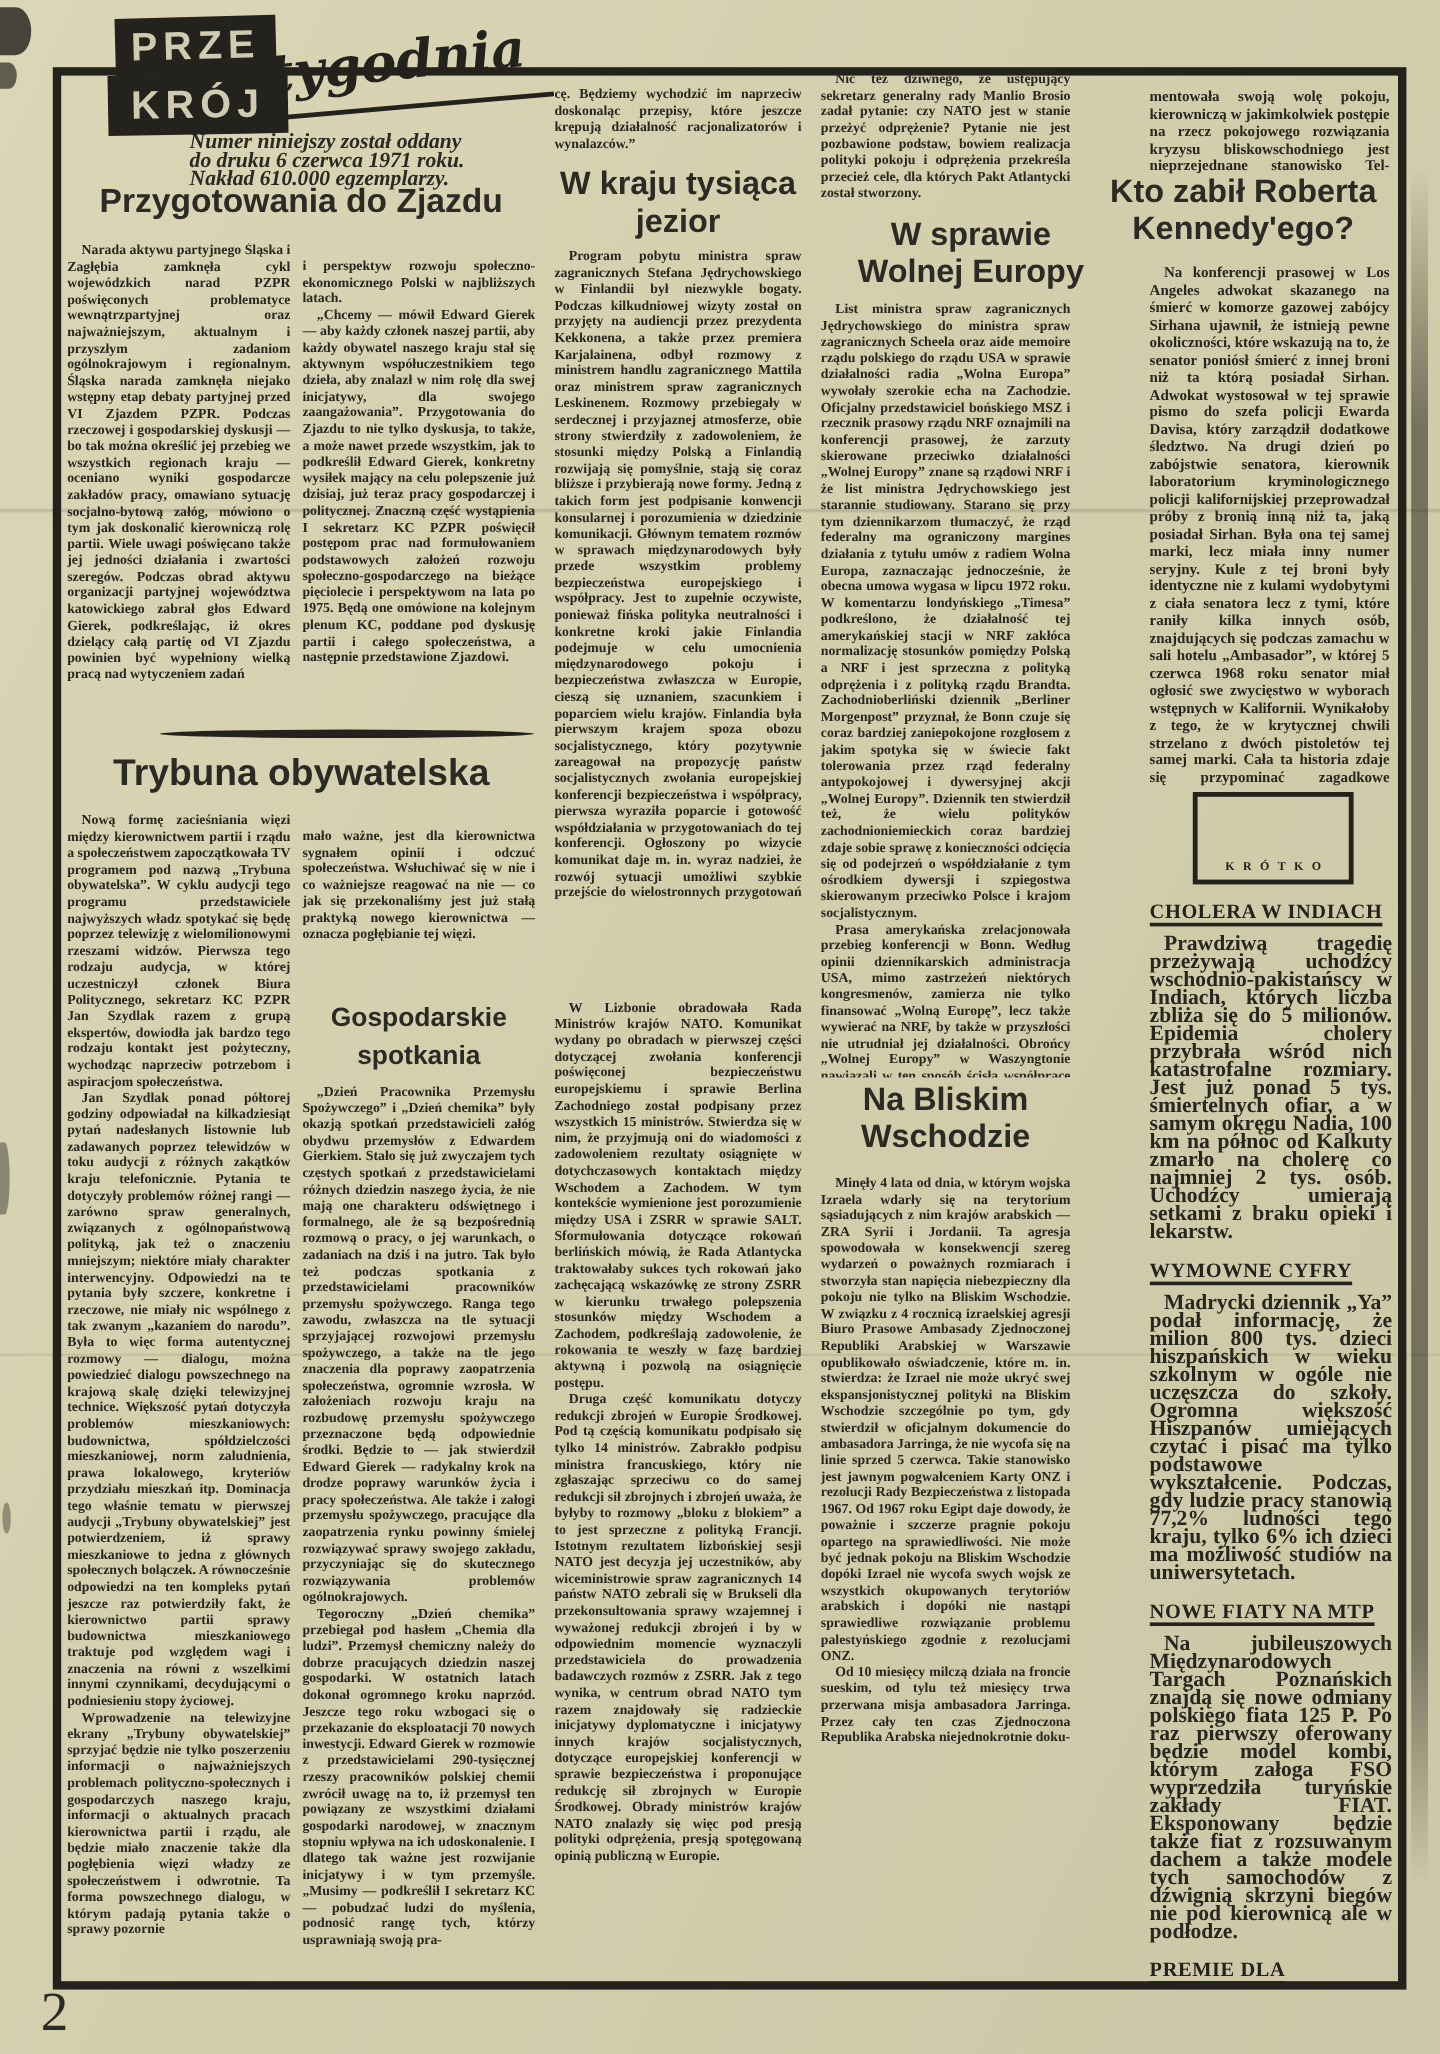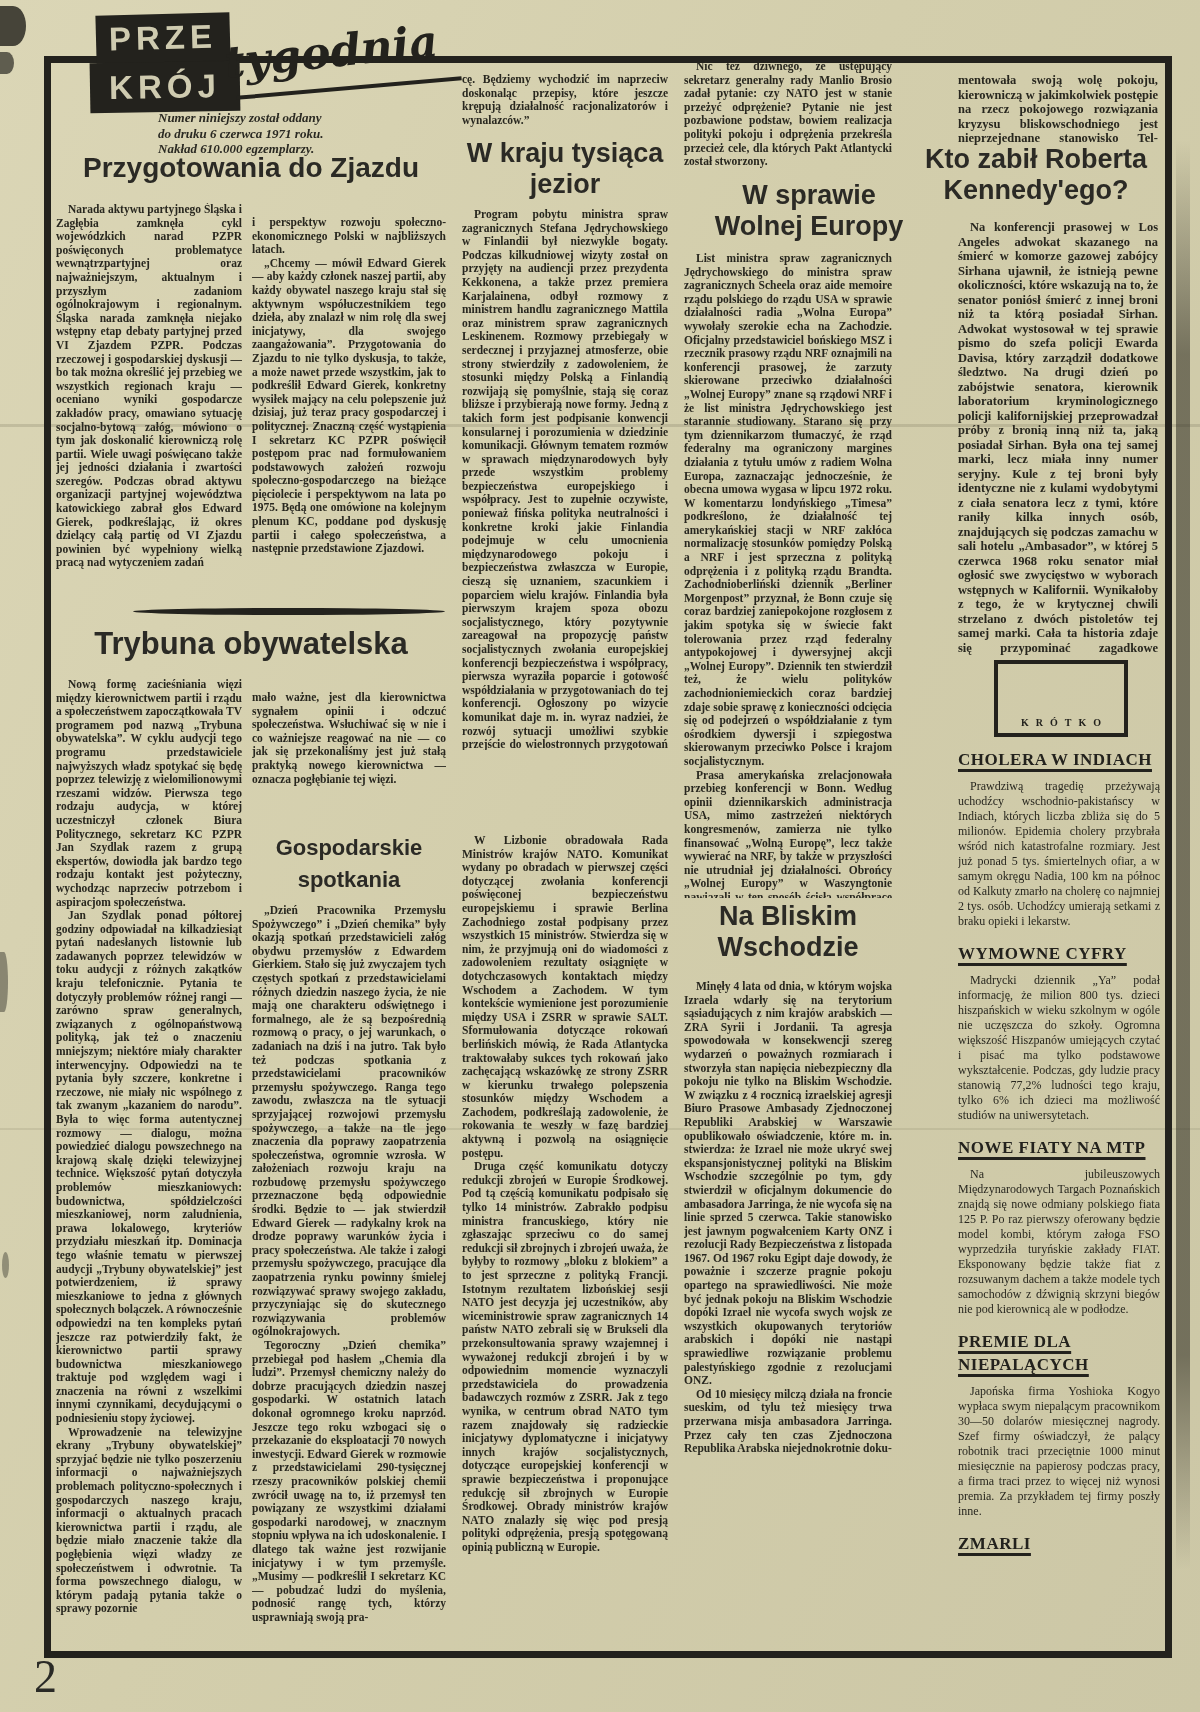--- a/index.html
+++ b/index.html
@@ -22,21 +22,21 @@
   
   .logo-block{position:absolute;background:#23221d;color:#cfcbb0;
     font-family:"Liberation Sans",sans-serif;font-weight:700;
     display:flex;align-items:center;justify-content:center;letter-spacing:5px;}
   .logo-prze{left:96px;top:14px;width:134px;height:48px;font-size:33px;transform:rotate(-1.5deg);}
   .logo-kroj{left:90px;top:62px;width:150px;height:50px;font-size:33px;transform:rotate(-1deg);}
   .logo-script{position:absolute;left:224px;top:26px;font-family:"DejaVu Serif",serif;
     font-style:italic;font-weight:700;font-size:44px;color:#23221d;transform:rotate(-6deg);}
   .swash{position:absolute;left:236px;top:86px;width:226px;height:4px;background:#23221d;transform:rotate(-5deg);}
   .imprint{position:absolute;left:158px;top:110px;width:240px;
-    font-style:italic;font-weight:700;font-size:13px;line-height:15.5px;white-space:pre-line;color:#2a2922;}
+    font-style:italic;font-weight:700;font-size:18px;line-height:15.5px;white-space:pre-line;color:#2a2922;}
 
   
   .hl{position:absolute;font-family:"Liberation Sans",sans-serif;font-weight:700;
     color:#2b2a25;text-align:center;white-space:pre-line;}
   .hl-zjazd{left:55px;top:152px;width:392px;font-size:28px;}
   .hl-trybuna{left:55px;top:626px;width:392px;font-size:31px;}
   .hl-gosp{left:252px;top:832px;width:194px;font-size:22px;line-height:32px;}
   .hl-col{font-size:27px;line-height:31px;}
   .hl-jeziora{left:462px;top:138px;width:206px;}
   .hl-nato{left:462px;top:754px;width:206px;}
@@ -56,21 +56,21 @@
 
   
   .krotko-box{position:absolute;left:994px;top:660px;width:126px;height:64px;
     border:4px solid #23221d;display:flex;align-items:flex-end;justify-content:center;padding-bottom:5px;box-sizing:content-box;}
   .krotko-label{font-weight:700;font-size:10px;letter-spacing:7px;padding-left:7px;color:#23221d;}
   .ksecs{position:absolute;left:958px;top:748px;width:202px;height:904px;overflow:hidden;}
   .ksec{margin-bottom:13px;}
   .kh{font-weight:700;font-size:17px;letter-spacing:.5px;color:#23221d;
     text-decoration:underline;text-decoration-thickness:2.5px;text-underline-offset:4px;
     white-space:pre-line;line-height:23px;margin-bottom:8px;}
-  .kb{font-weight:400;font-size:12px;line-height:15px;text-align:justify;color:#28271f;}
+  .kb{font-weight:700;font-size:18px;line-height:15px;text-align:justify;color:#28271f;}
   .kb p{margin:0 0 7px 0;text-indent:12px;}
 
   .page-num{position:absolute;left:34px;top:1650px;font-size:46px;font-weight:400;color:#2a2a26;
     font-family:"Liberation Serif",serif;}
 </style>
 </head>
 <body>
 
 <div class="page">
   <div class="crease"></div>

